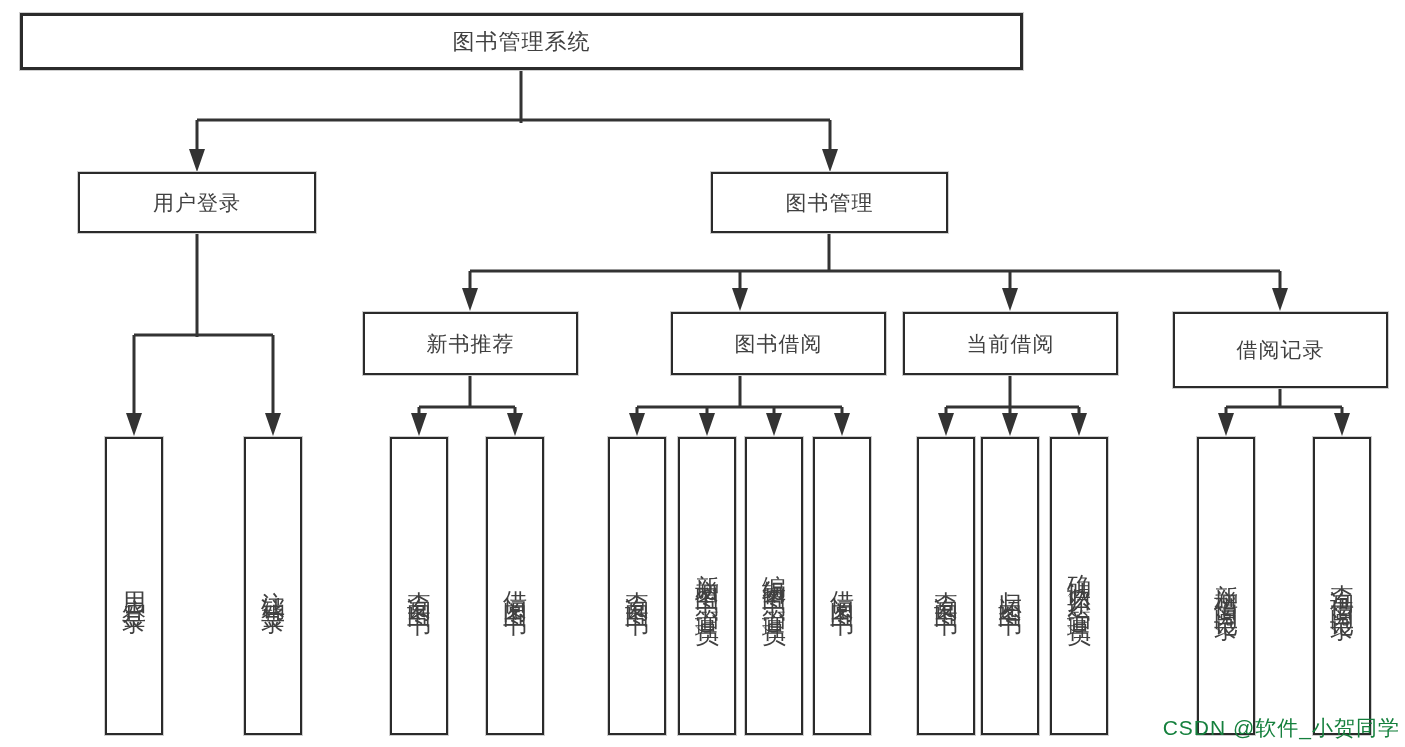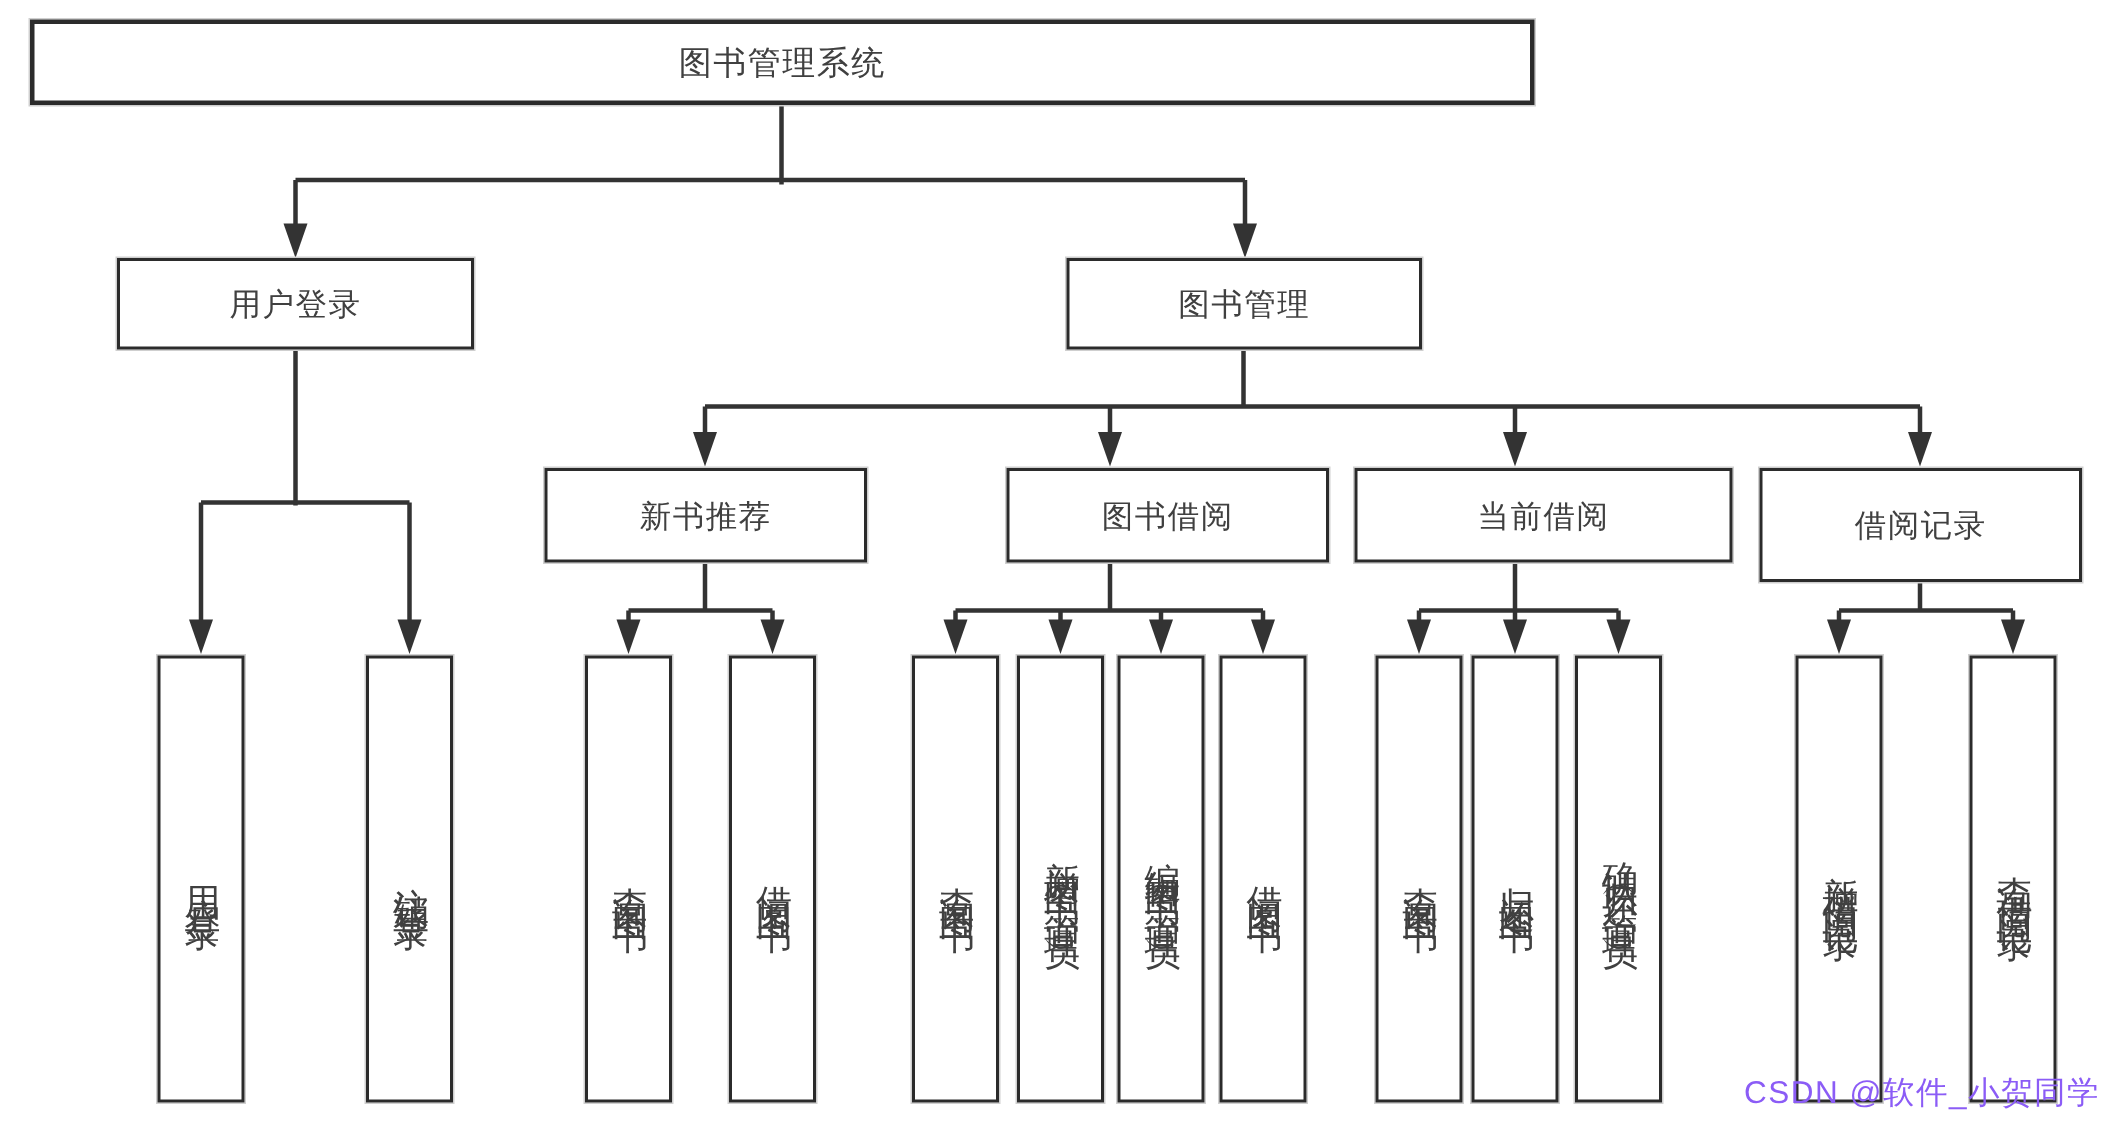--- a/index.html
+++ b/index.html
@@ -60,21 +60,21 @@
     font-size: 24px;
     letter-spacing: 7px;
     line-height: 1;
     white-space: nowrap;
   }
   .watermark {
     position: absolute;
     right: 5px;
     bottom: 5px;
     font-size: 21px;
-    color: #8b5cf6;
+    color: #15803d;
     letter-spacing: 1px;
     white-space: nowrap;
     z-index: 5;
   }
 </style>
 </head>
 <body>
 
 <div class="canvas">
 
@@ -117,21 +117,21 @@
   <div class="box" style="left:711px; top:172px; width:237px; height:61px;">
     <span class="h-label">图书管理</span>
   </div>
 
   <div class="box" style="left:363px; top:312px; width:215px; height:63px;">
     <span class="h-label">新书推荐</span>
   </div>
   <div class="box" style="left:633px; top:312px; width:215px; height:63px;margin-left:38px;">
     <span class="h-label">图书借阅</span>
   </div>
-  <div class="box" style="left:903px; top:312px; width:252px; height:63px;">
+  <div class="box" style="left:903px; top:312px; width:215px; height:63px;">
     <span class="h-label">当前借阅</span>
   </div>
   <div class="box" style="left:1173px; top:312px; width:215px; height:76px;">
     <span class="h-label">借阅记录</span>
   </div>
 
   <div class="box" style="left:105px; top:437px; width:58px; height:298px;">
     <span class="v-label">用户登录</span>
   </div>
   <div class="box" style="left:244px; top:437px; width:58px; height:298px;">

